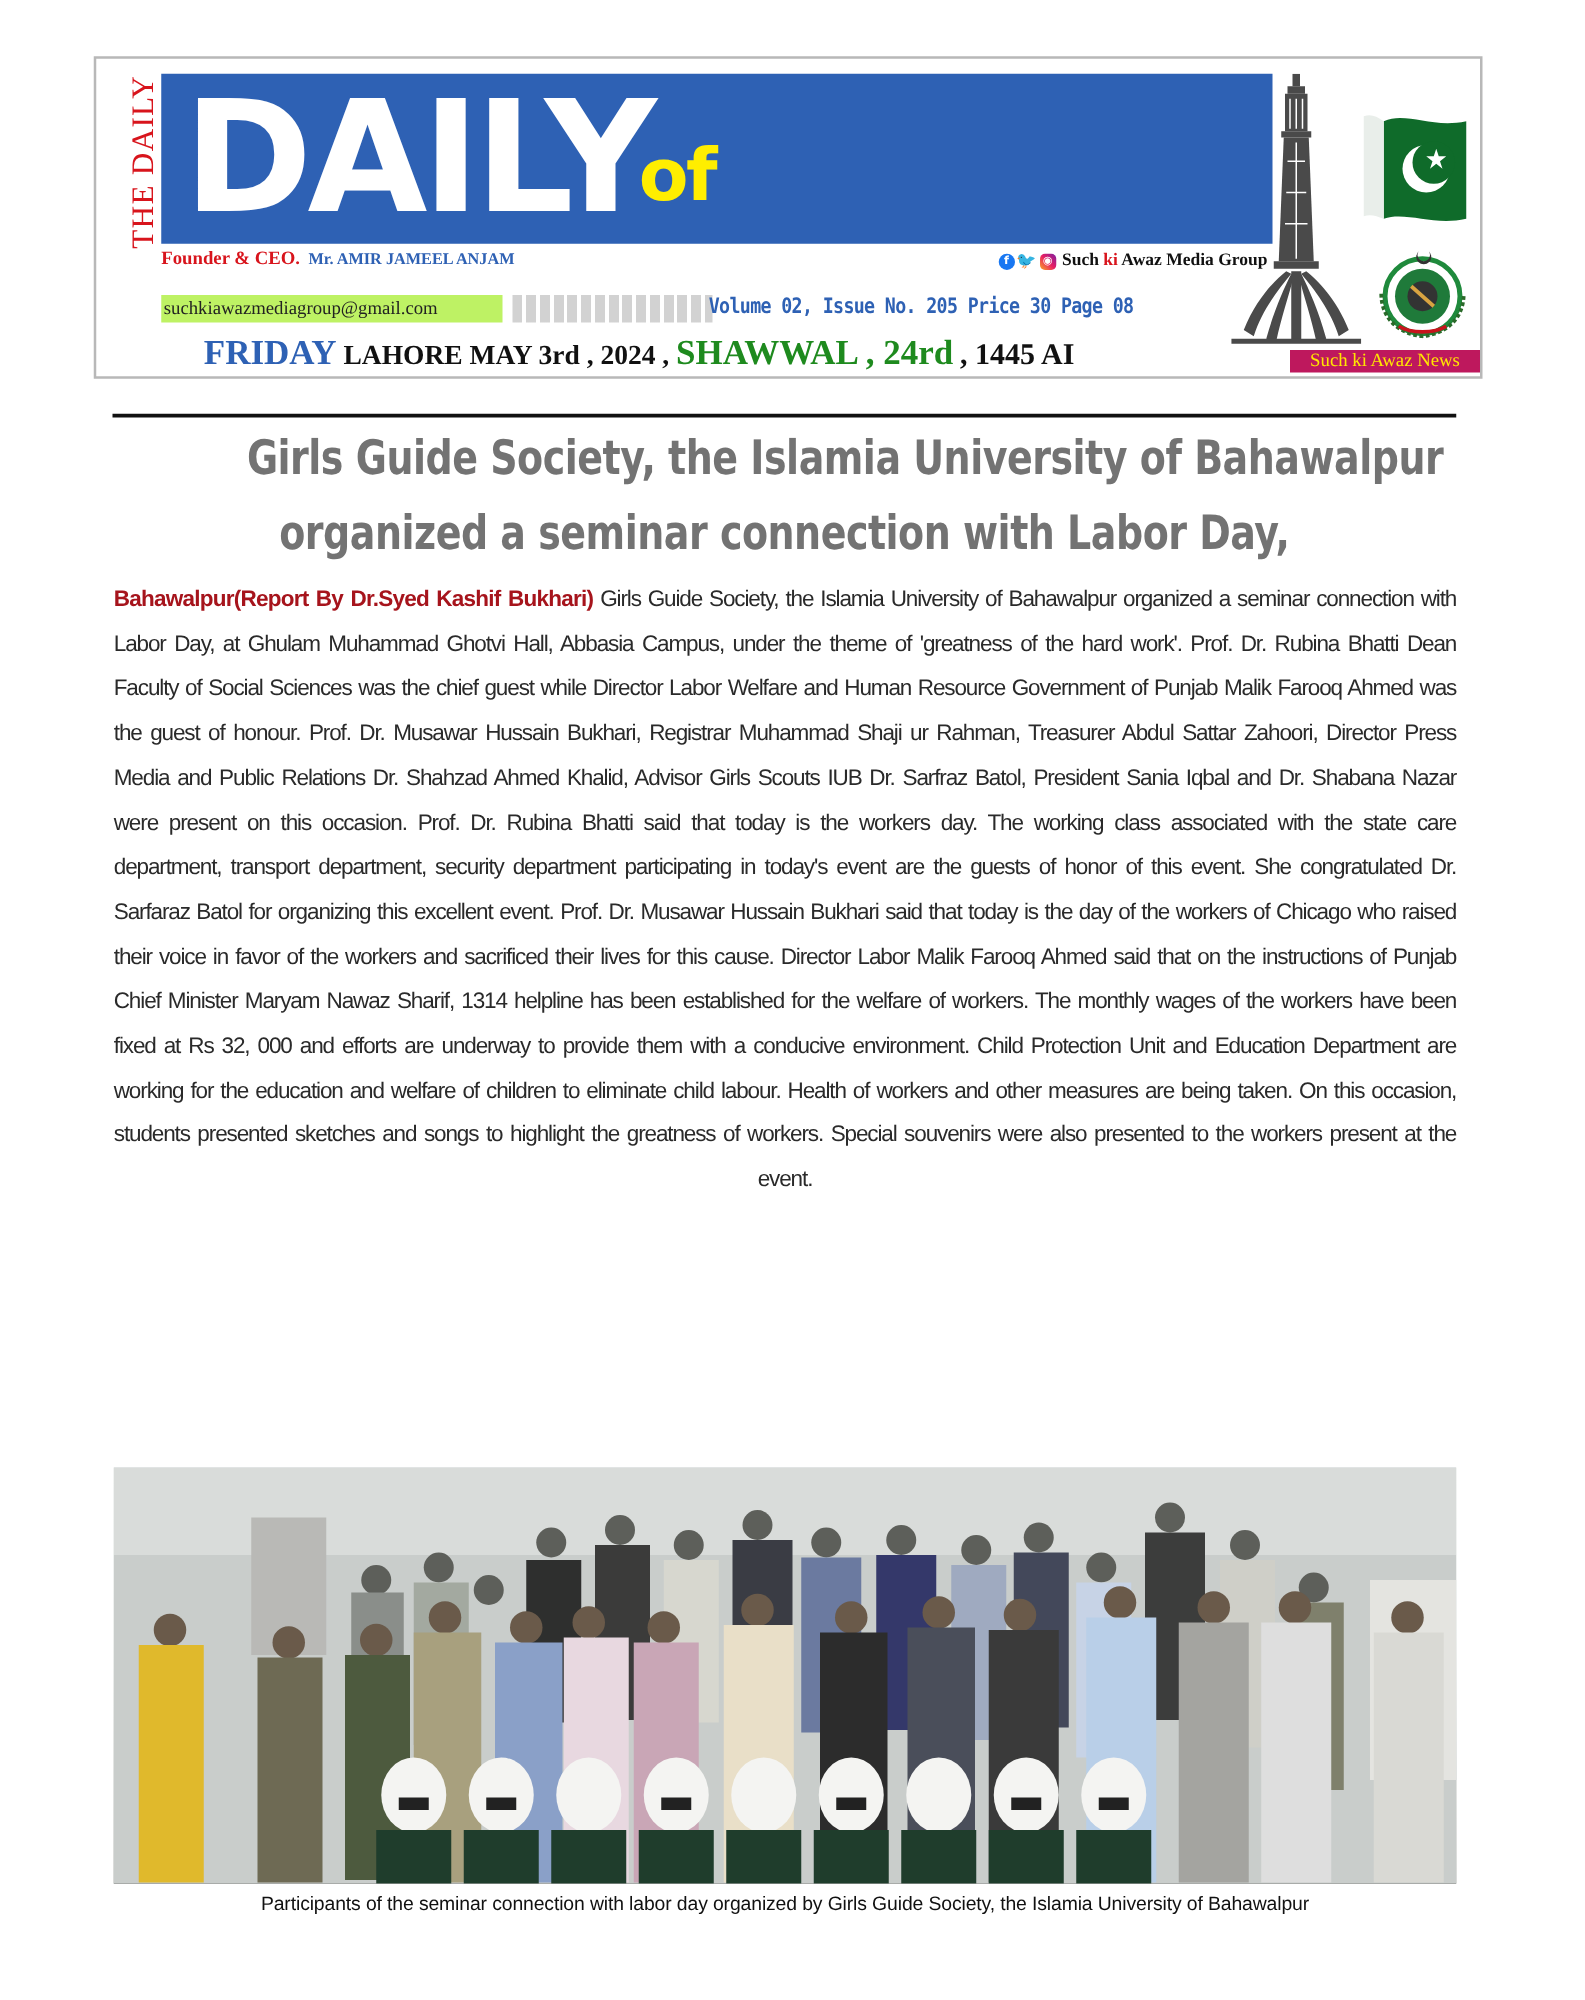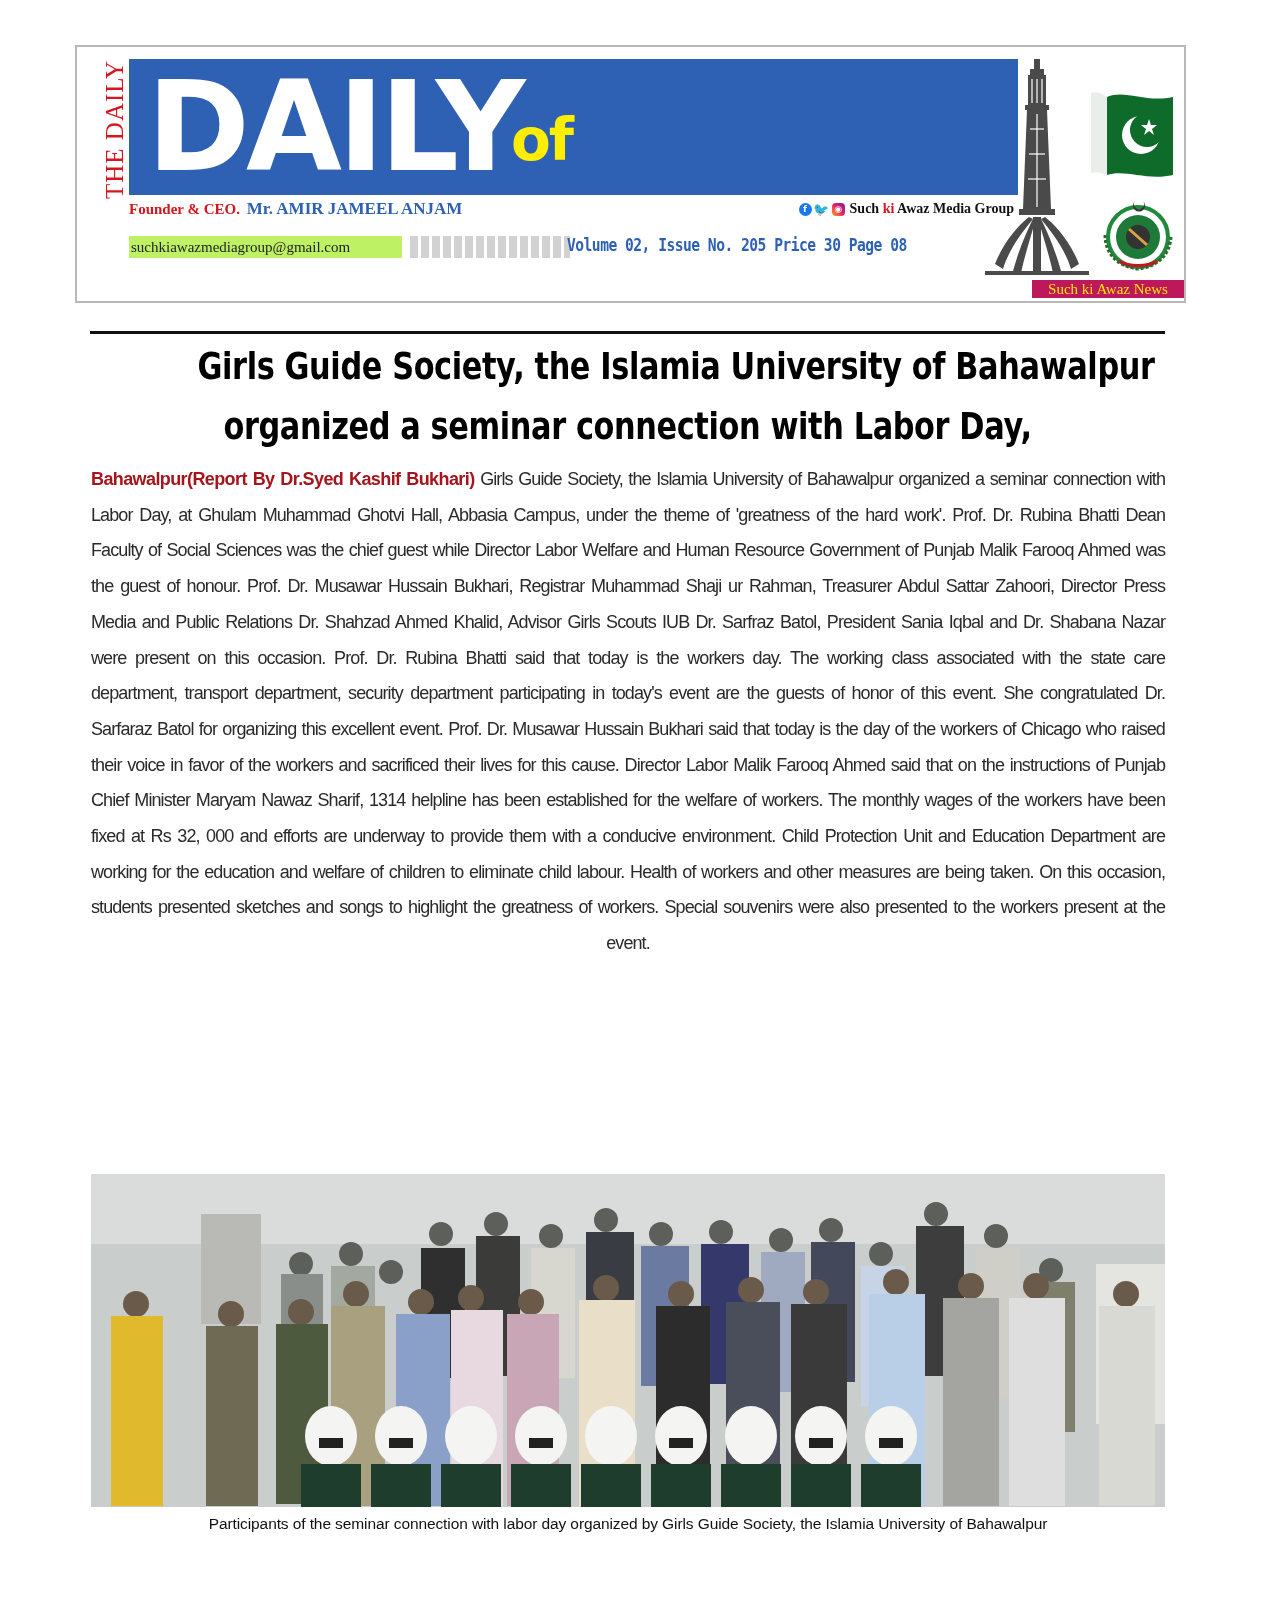--- a/index.html
+++ b/index.html
@@ -31,21 +31,21 @@
     position: absolute; left: 382px; top: 52px; font-family: "DejaVu Sans", sans-serif;
     font-weight: bold; color: #ffee00; font-size: 58px; line-height: 58px; letter-spacing: -2px;
   }
   .title-truth { left: 470px; }
 
   .founder {
     position: absolute; left: 52px; top: 152px; font-family: "Liberation Serif", serif;
     font-weight: bold; font-size: 15px; white-space: nowrap;
   }
   .founder .lbl { color: #d8141c; }
-  .founder .name { color: #2e61b4; font-size: 17px; margin-left: 3px; }
+  .founder .name { color: #2e61b4; font-size: 13px; margin-left: 3px; }
 
   .social {
     position: absolute; right: 170px; top: 154px; display: flex; align-items: center; gap: 3px;
     font-family: "Liberation Serif", serif; font-weight: bold; font-size: 14px; white-space: nowrap;
   }
   .soc-ico { width: 13px; height: 13px; border-radius: 50%; display: inline-flex; align-items: center; justify-content: center; color: #fff; font-size: 9px; font-family: "DejaVu Sans", sans-serif; }
   .ico-fb { background: #1877f2; }
   .ico-tw { background: transparent; color: #1da1f2; font-size: 13px; width: 14px; }
   .ico-ig { background: linear-gradient(45deg, #f9a825, #e91e63, #7b1fa2); border-radius: 4px; }
   .social .ki { color: #d8141c; }
@@ -81,21 +81,21 @@
     position: absolute; left: 955px; top: 233px; width: 152px; height: 18px;
     background: #be185d; color: #ffe600; font-family: "Liberation Serif", serif; font-size: 15px;
     line-height: 18px; text-align: center; white-space: nowrap;
   }
 
   
   .rule { position: absolute; left: 90px; top: 331px; width: 1075px; height: 3px; background: #111; }
   .headline {
     position: absolute; left: 90px; top: 336px; width: 1075px; text-align: center;
     font-family: "DejaVu Sans", sans-serif; font-weight: bold; font-size: 38px; line-height: 60px;
-    color: #000000; letter-spacing: -0.5px;
+    color: #737373; letter-spacing: -0.5px;
   }
   .headline span { display: block; transform: scaleX(0.80); transform-origin: center; white-space: nowrap; }
 
   .body-text {
     position: absolute; left: 91px; top: 462px; width: 1074px;
     font-family: Liberation Sans, sans-serif; font-size: 18px; line-height: 35.7px;
     color: #2a2a2a; text-align: justify; text-align-last: center;
     letter-spacing: -0.9px; word-spacing: 1px;
   }
   .byline { color: #a6141c; font-weight: bold; letter-spacing: -0.6px; }
@@ -134,20 +134,26 @@
       <span>Such</span>
       <span class="ki">ki</span>
       <span>Awaz Media Group</span>
     </span>
   </div>
 
   <div class="email">suchkiawazmediagroup@gmail.com</div>
   <div class="stripes"></div>
   <div class="volume">Volume 02, Issue No. 205 Price 30 Page 08</div>
 
+  <div class="dateline">
+    <span class="day">FRIDAY</span>
+    <span>LAHORE MAY 3rd , 2024 ,</span>
+    <span class="hijri">SHAWWAL , 24rd</span>
+    <span class="yr">, 1445 AI</span>
+  </div>
 
   <svg class="minar" viewBox="0 0 104 220">
     <g fill="#4a4a4a">
       <rect x="49" y="0" width="6" height="10"></rect>
       <rect x="45" y="10" width="14" height="6"></rect>
       <rect x="43" y="16" width="18" height="30"></rect>
       <rect x="40" y="46" width="24" height="5"></rect>
       <polygon points="42,51 62,51 66,150 38,150"></polygon>
       <rect x="34" y="150" width="36" height="6"></rect>
       <path d="M10,205 C20,180 35,165 44,158 L48,160 C38,172 24,190 18,210 Z"></path>

